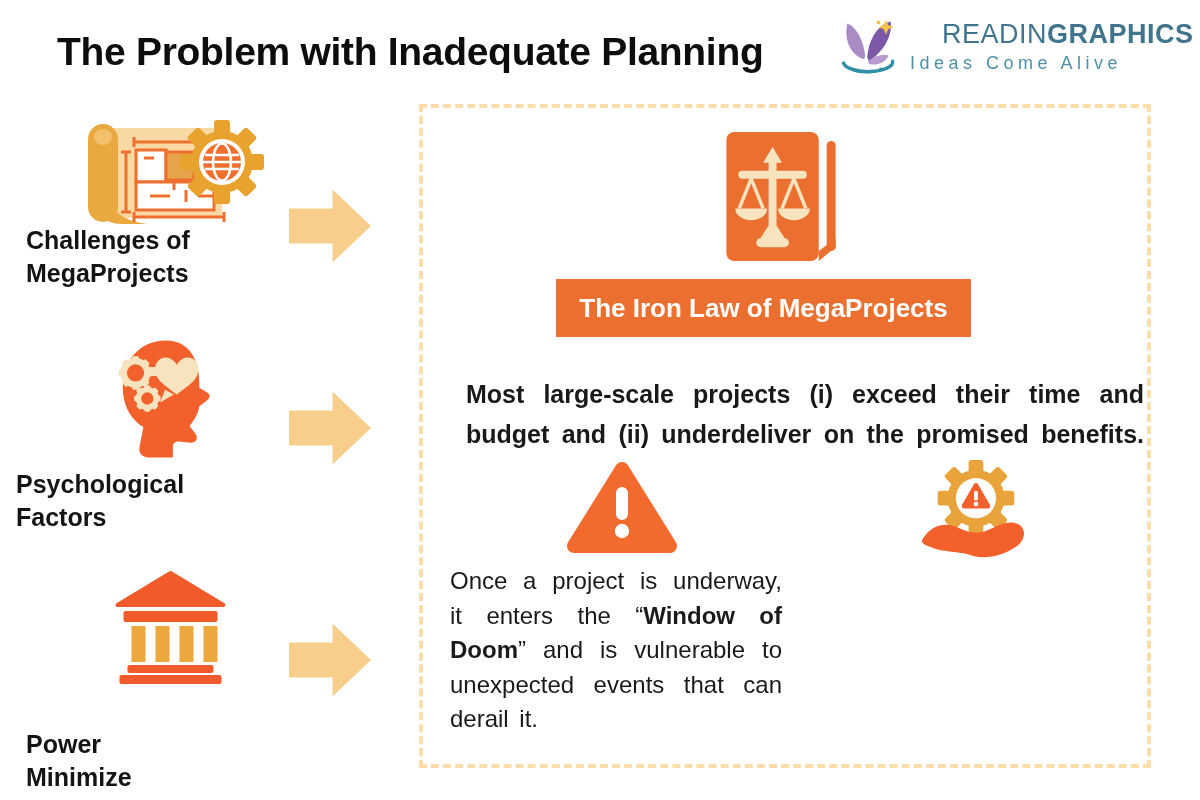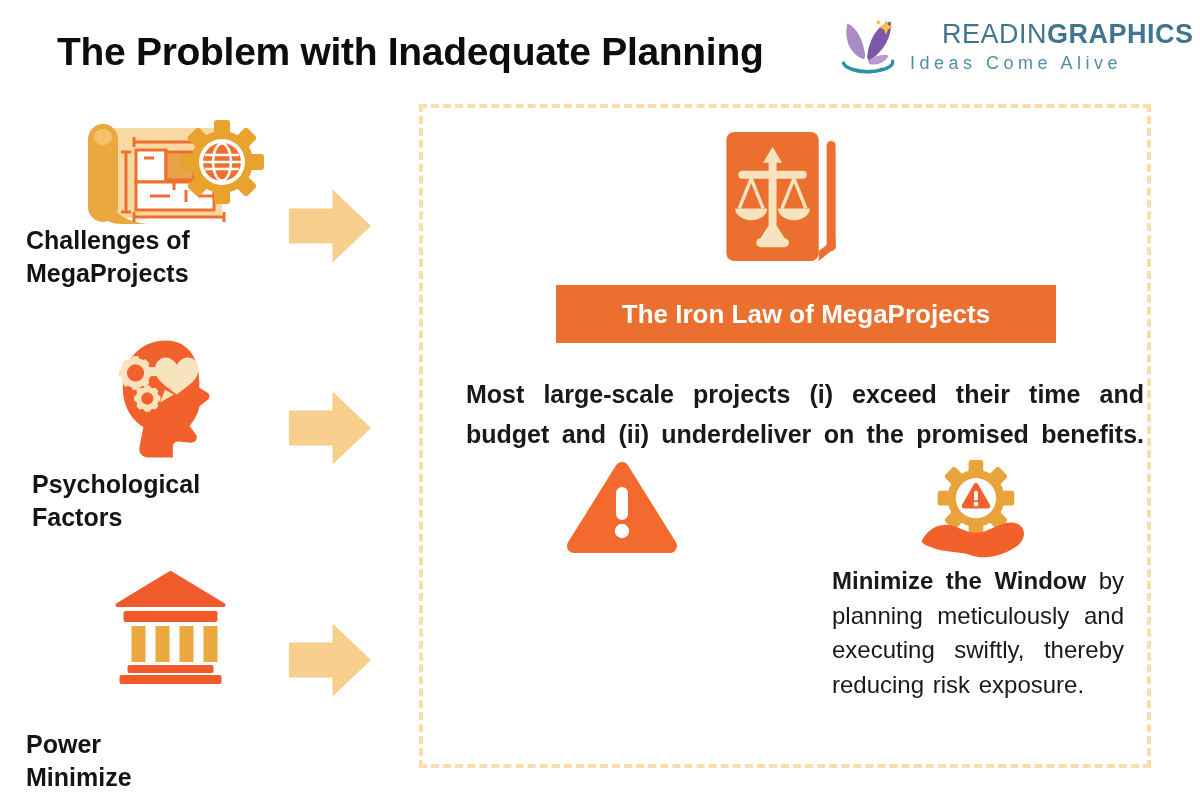--- a/index.html
+++ b/index.html
@@ -125,21 +125,21 @@
       <rect x="-3" y="-13.5" width="6" height="6" rx="1.5" transform="rotate(225)"></rect>
       <rect x="-3" y="-13.5" width="6" height="6" rx="1.5" transform="rotate(270)"></rect>
       <rect x="-3" y="-13.5" width="6" height="6" rx="1.5" transform="rotate(315)"></rect>
       <circle r="9" fill="none" stroke="#F8E3BF" stroke-width="5.5"></circle>
     </g>
     <rect x="40" y="30" width="11" height="9" fill="#F8E3BF"></rect>
     <polygon points="56,53 65,58 51,66" fill="#F8E3BF"></polygon>
     <path d="M68,58 C57,49 46,44 46,32 C46,23 54,18 61,21 C64,23 67,25 68,28 C69,25 72,23 75,21
              C82,18 90,23 90,32 C90,44 79,49 68,58 Z" fill="#F8E3BF"></path>
   </svg>
-  <div class="abs side-label" style="left:32px;top:468px;"><span>Psychological</span><br><span>Factors</span></div>
+  <div class="abs side-label" style="left:16px;top:468px;"><span>Psychological</span><br><span>Factors</span></div>
   <div class="abs arrow" style="left:289px;top:390px;"></div>
 
   <svg class="abs" style="left:114px;top:570px;" width="113" height="114" viewBox="0 0 112 114">
     <path d="M56,3 L109,35 L3,35 Z" fill="#F15B2B" stroke="#F15B2B" stroke-width="4" stroke-linejoin="round"></path>
     <rect x="9" y="41" width="94" height="11" rx="2" fill="#F15B2B"></rect>
     <rect x="17" y="56" width="14" height="36" fill="#EAA83F"></rect>
     <rect x="41" y="56" width="14" height="36" fill="#EAA83F"></rect>
     <rect x="65" y="56" width="14" height="36" fill="#EAA83F"></rect>
     <rect x="89" y="56" width="14" height="36" fill="#EAA83F"></rect>
     <rect x="13" y="95" width="86" height="8" rx="2" fill="#F15B2B"></rect>
@@ -164,21 +164,21 @@
         <path d="M52,82 A16,12 0 0 0 84,82 Z"></path>
       </g>
       <g stroke="#F8E3BF" stroke-width="3.5" fill="none">
         <path d="M25,52 L13,82"></path>
           <path d="M25,52 L37,82"></path>
         <path d="M68,52 L56,82"></path>
           <path d="M68,52 L80,82"></path>
       </g>
     </svg>
 
-    <div class="abs banner" style="left:133px;top:177px;width:500px;">The Iron Law of MegaProjects</div>
+    <div class="abs banner" style="left:133px;top:171px;width:415px;">The Iron Law of MegaProjects</div>
 
     <p class="abs law" style="left:27px;top:250px;width:678px;">Most large-scale projects (i) exceed their time and budget and (ii) underdeliver on the promised benefits.</p>
 
     <svg class="abs" style="left:143px;top:352px;" width="112" height="96" viewBox="0 0 112 96">
       <path d="M56,9 L104,86 L8,86 Z" fill="#F26A2E" stroke="#F26A2E" stroke-width="14" stroke-linejoin="round"></path>
       <rect x="50" y="27" width="12" height="33" rx="6" fill="#FFFFFF"></rect>
       <circle cx="56" cy="71" r="7.2" fill="#FFFFFF"></circle>
     </svg>
 
     <svg class="abs" style="left:497px;top:349px;" width="108" height="106" viewBox="0 0 110 108">
@@ -196,17 +196,17 @@
         <circle r="29" fill="#E8A33B"></circle>
         <circle r="20.5" fill="#FFFFFF"></circle>
         <path d="M0,-13 L12,8 L-12,8 Z" fill="#F2602C" stroke="#F2602C" stroke-width="5" stroke-linejoin="round"></path>
         <rect x="-2" y="-7.5" width="4" height="10" rx="2" fill="#FFFFFF"></rect>
         <circle cx="0" cy="6" r="2.4" fill="#FFFFFF"></circle>
       </g>
       <path d="M3,83 C12,69 27,66 39,72 C49,77 60,79 68,75 C79,70 91,63 101,69 C109,74 107,86 97,92
                C83,101 66,105 52,100 C39,96 24,97 14,93 C6,90 -1,88 3,83 Z" fill="#F2602C"></path>
     </svg>
 
-
-    <p class="abs para minimize" style="left:409px;top:456px;width:292px;"><b>Minimize the Window</b><span> by planning meticulously and executing swiftly, thereby reducing risk exposure.</span></p>
+    <p class="abs para doom" style="left:27px;top:456px;width:332px;"><span>Once a project is underway, it enters the “</span><b>Window of Doom</b><span>” and is vulnerable to unexpected events that can derail it.</span></p>
+
 
   </div>
 </div>
 
 </body></html>

